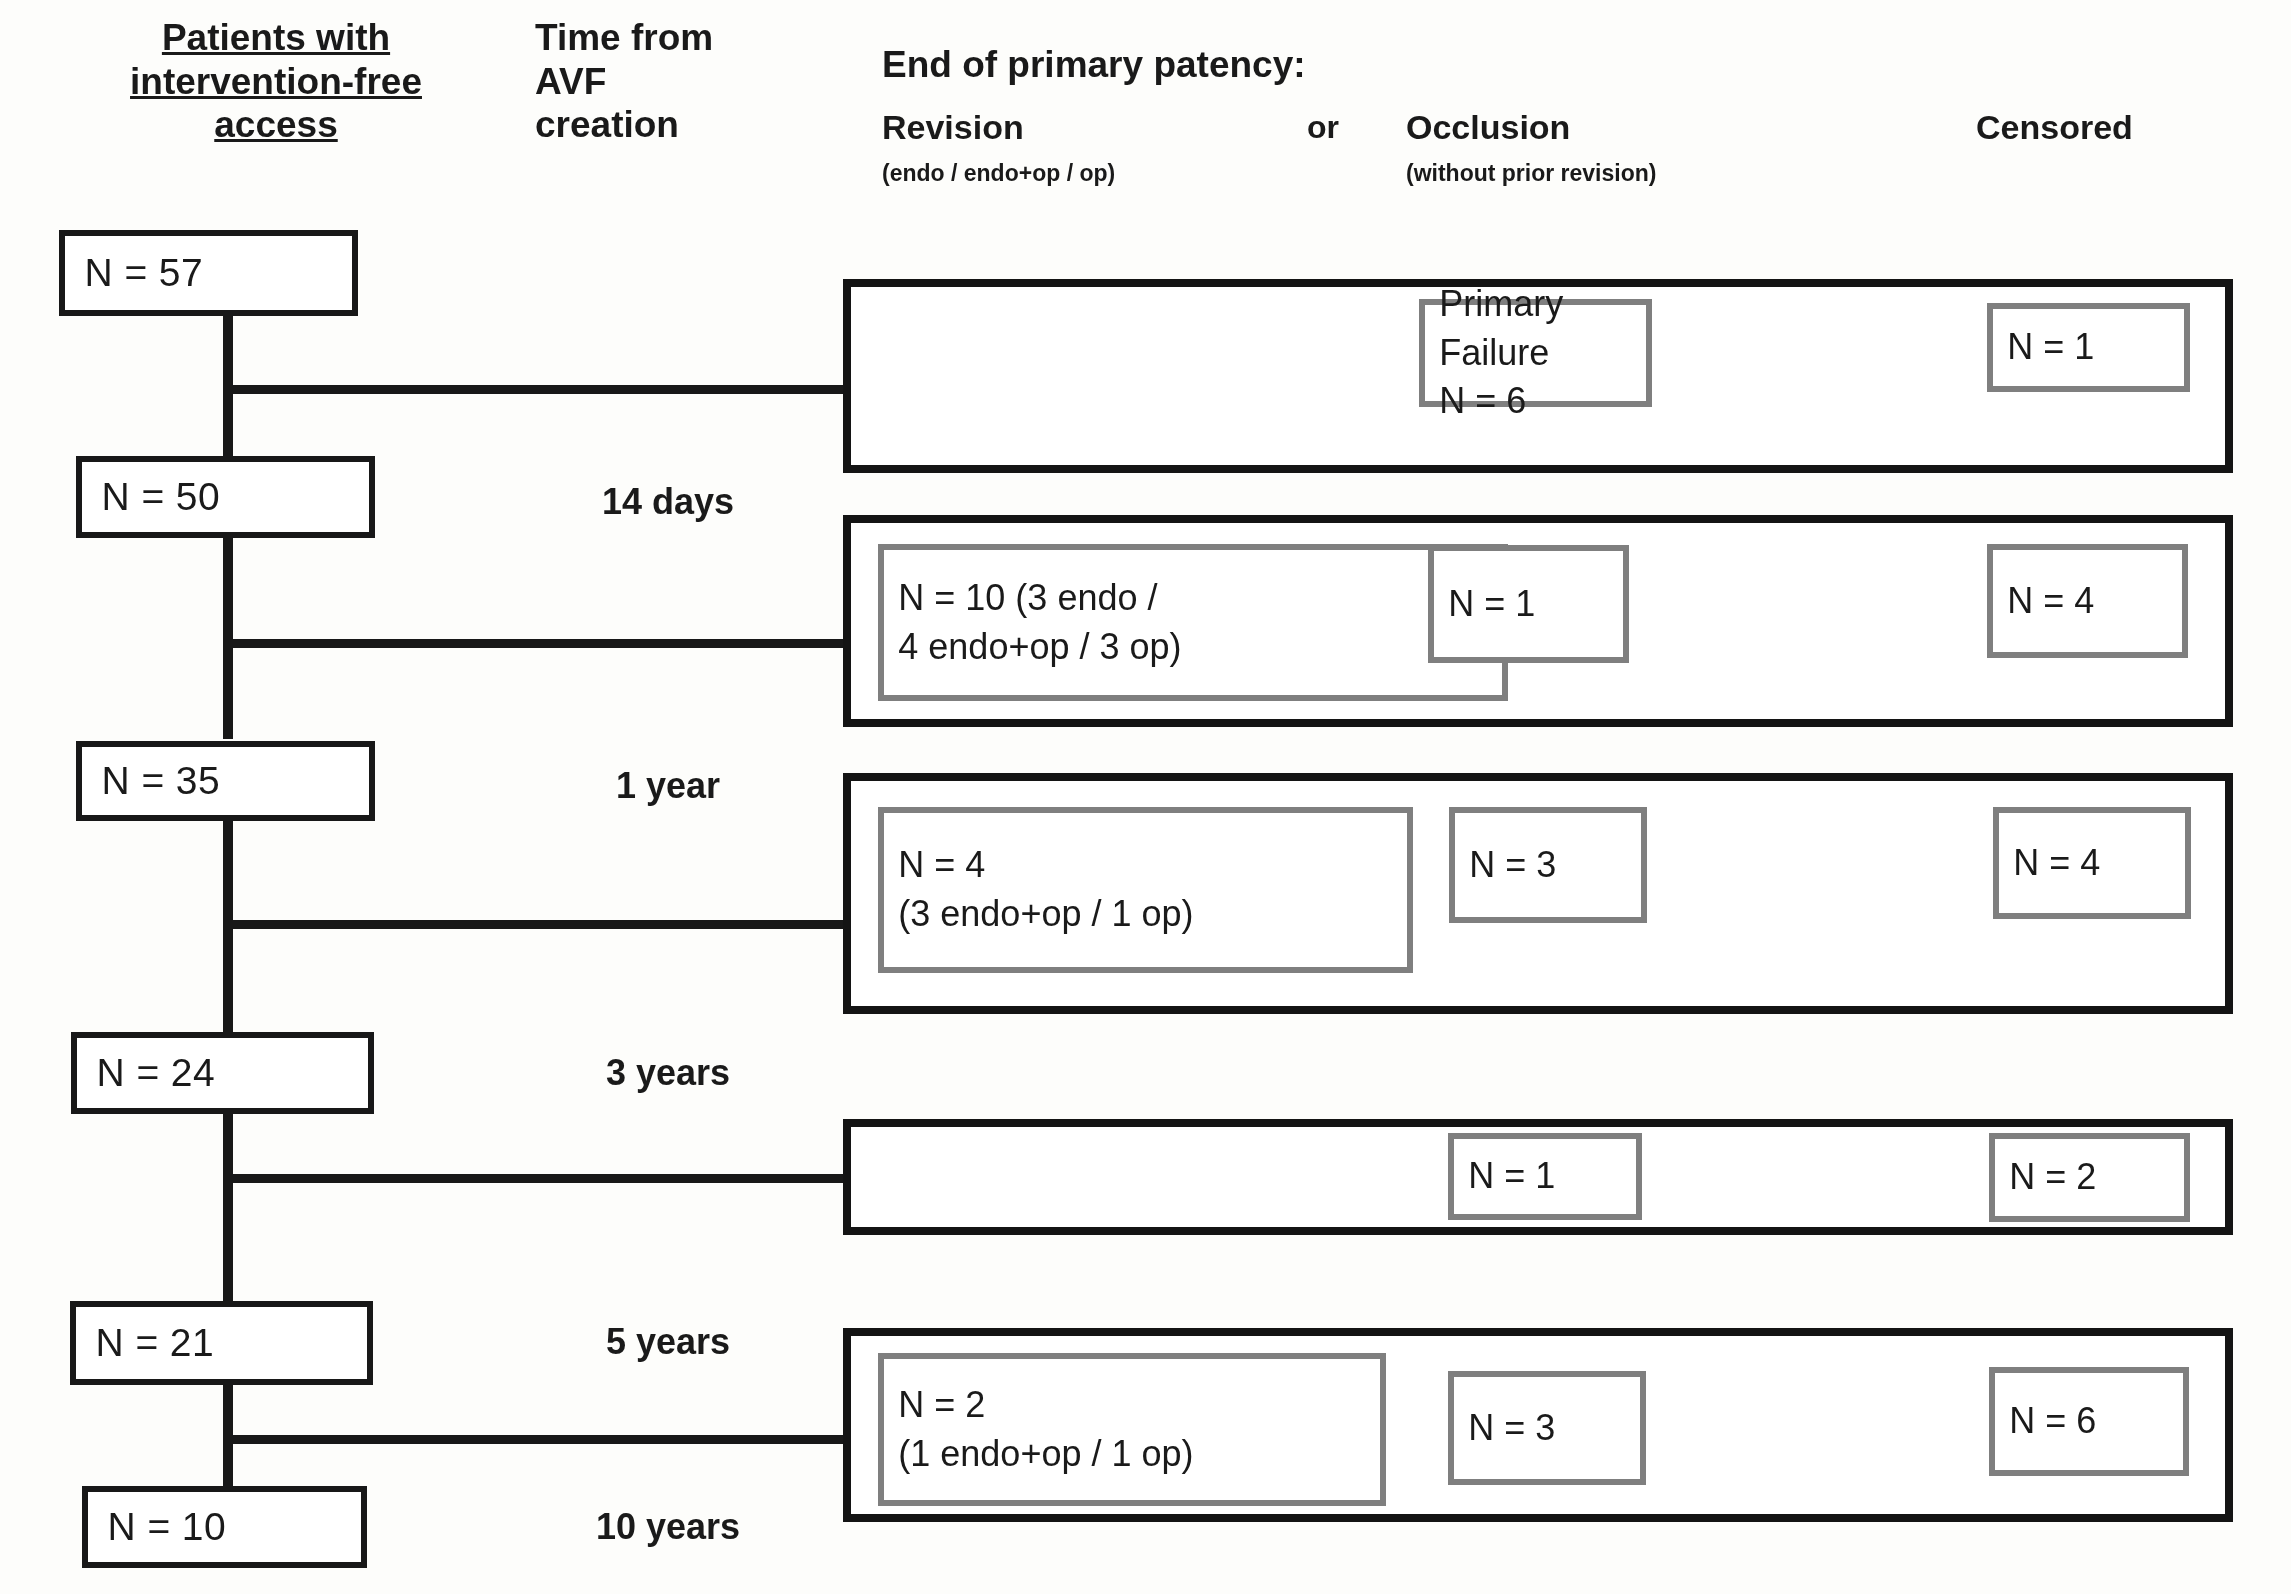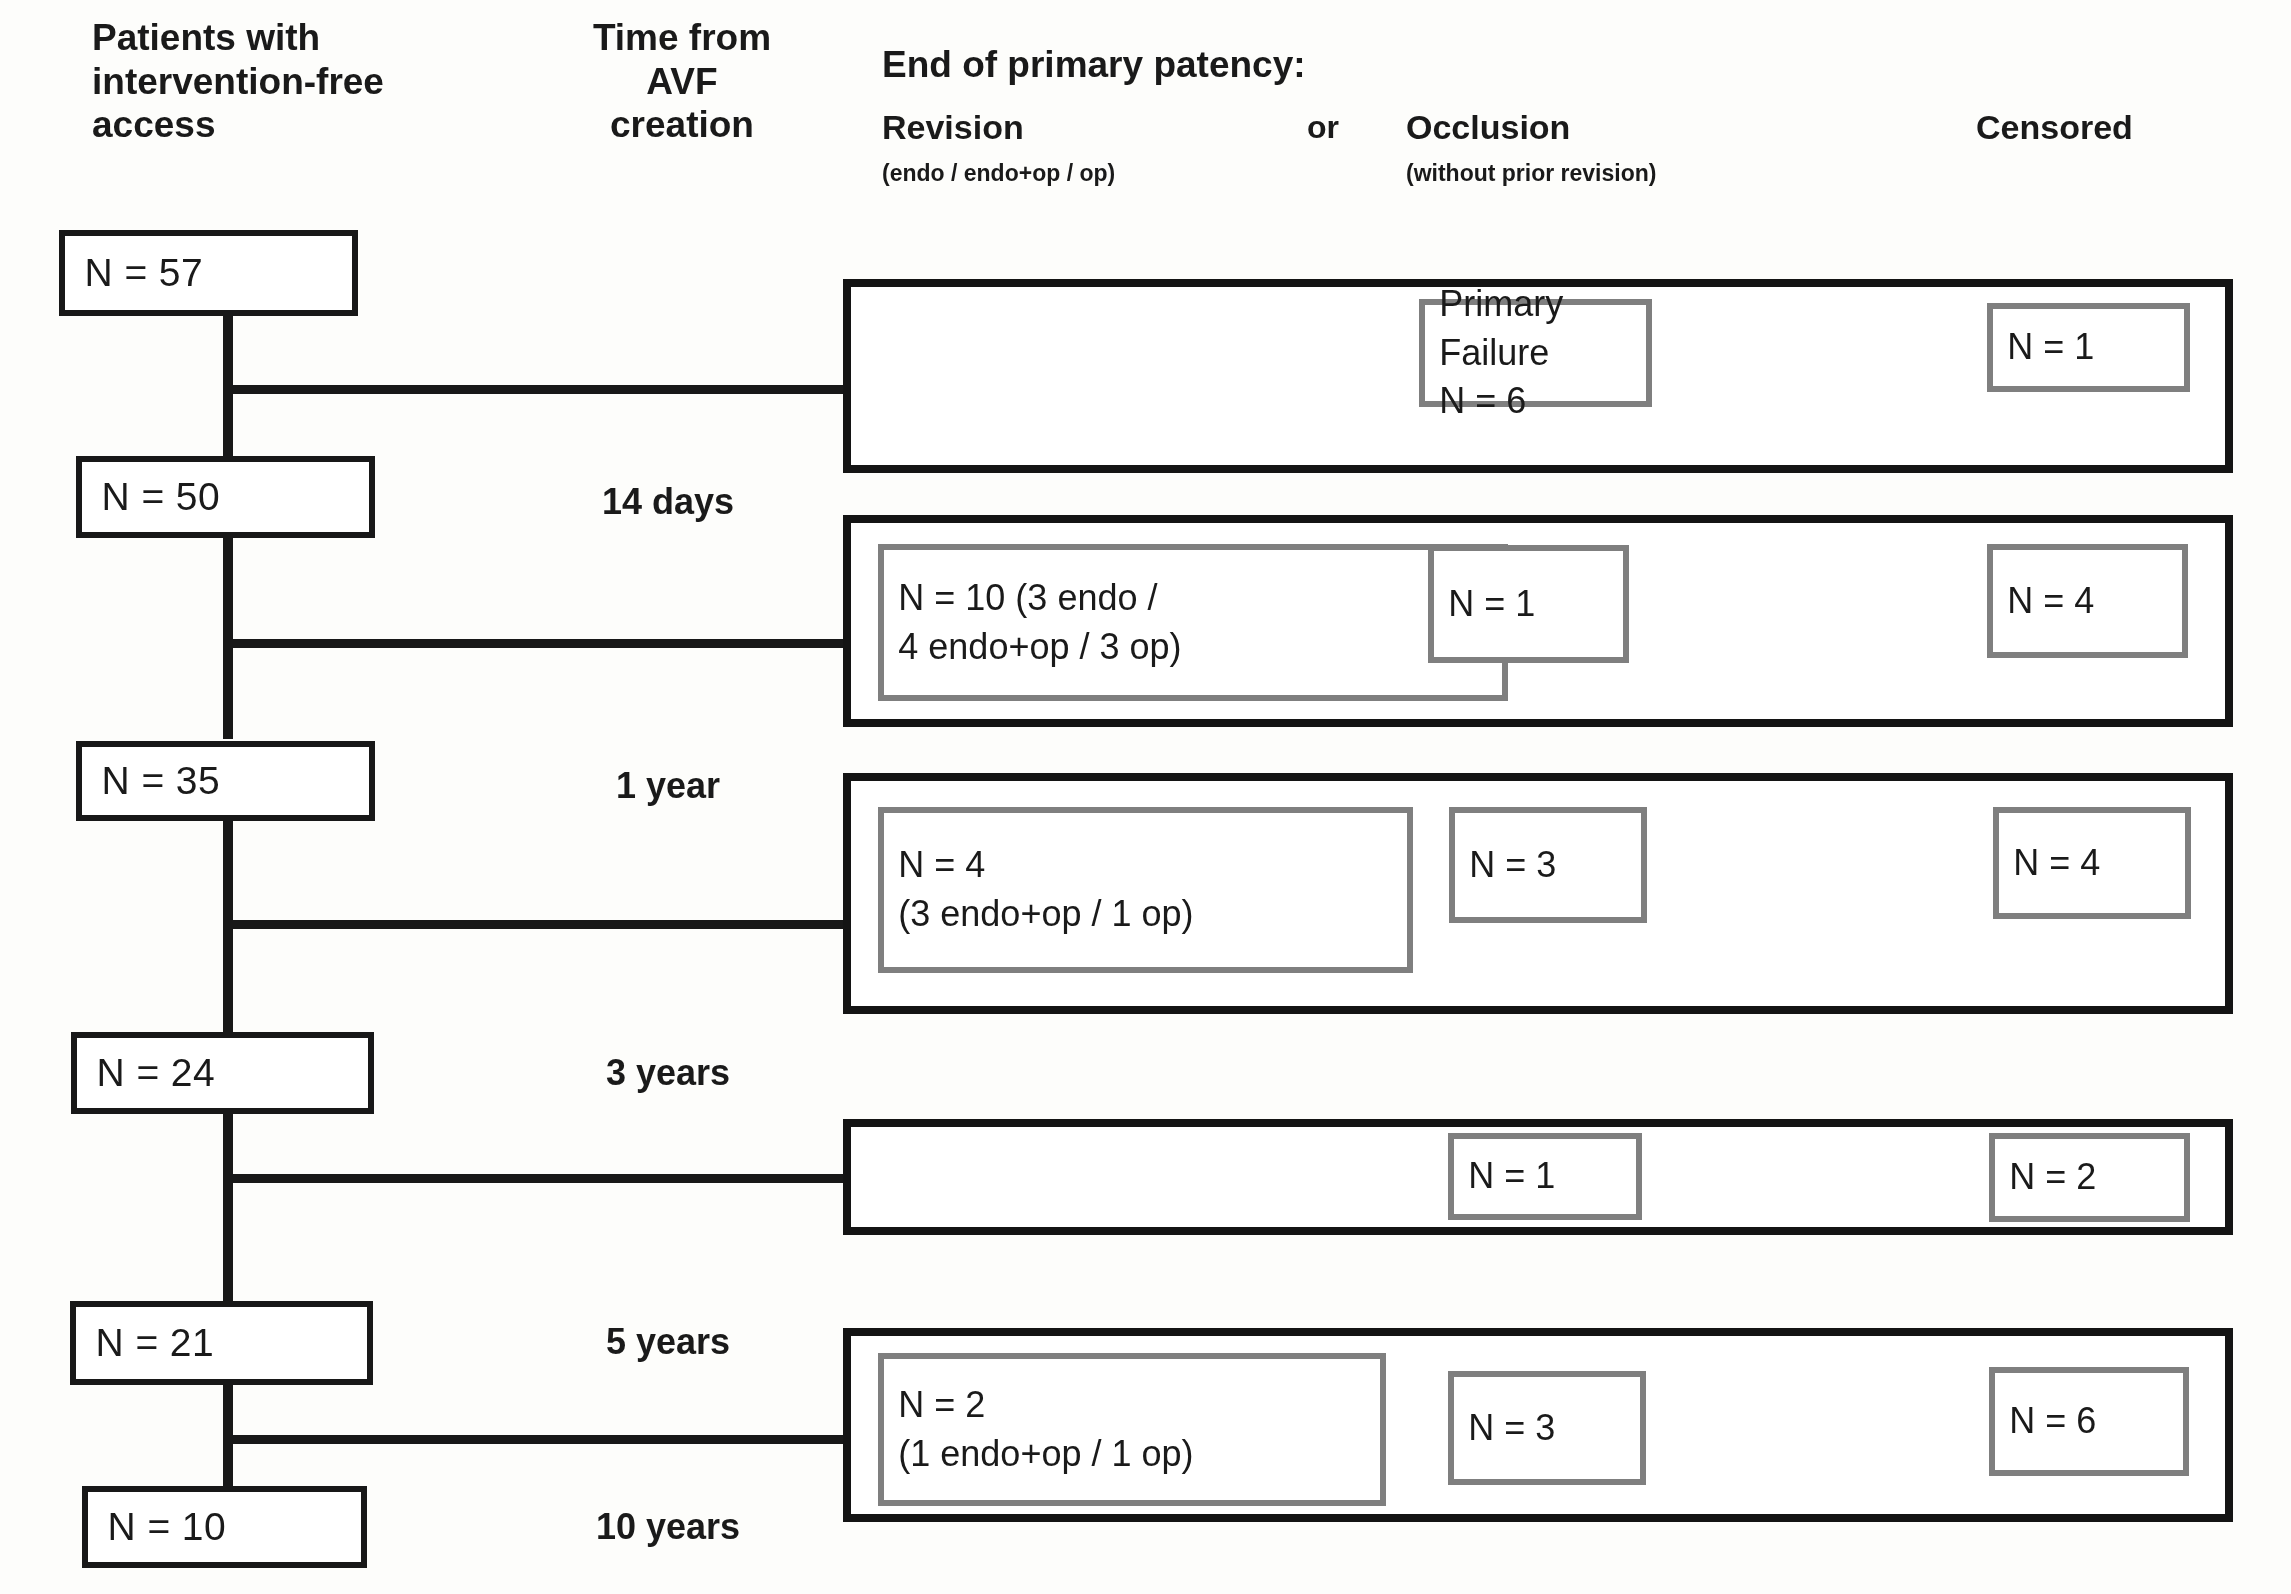--- a/index.html
+++ b/index.html
@@ -18,26 +18,26 @@
   }
 
   
   .hdr {
     position: absolute;
     font-weight: bold;
     line-height: 1.18;
     white-space: pre-line;
   }
   #hdr-patients {
-    left: 92px;  top: 16px;  width: 392px;
-    font-size: 37px;  text-align: left;
+    left: 80px;  top: 16px;  width: 392px;
+    font-size: 37px;  text-align: center; text-decoration: underline;
   }
   #hdr-time {
     left: 535px; top: 16px;  width: 294px;
-    font-size: 37px;  text-align: center;
+    font-size: 37px;  
   }
   #hdr-endpatency {
     left: 882px; top: 43px;  width: 624px;
     font-size: 37px;  text-align: left;
   }
   #hdr-revision {
     left: 882px; top: 107px; width: 383px;
     font-size: 34px;  text-align: left;
   }
   #hdr-revision-sub {

